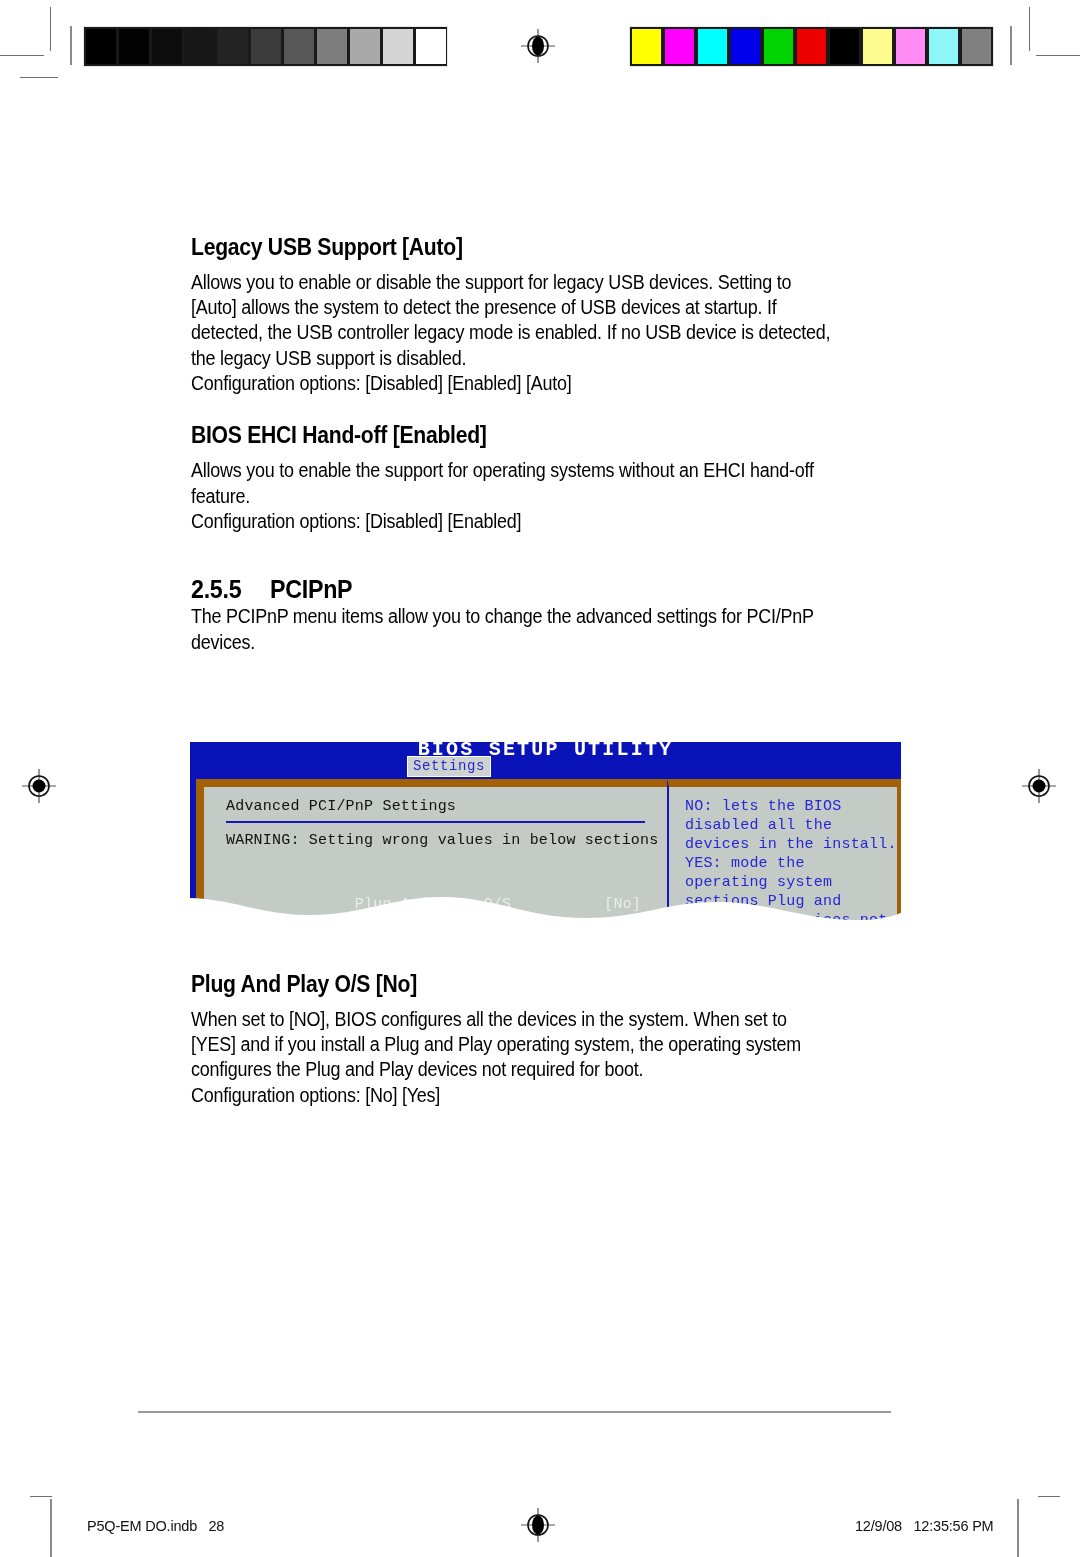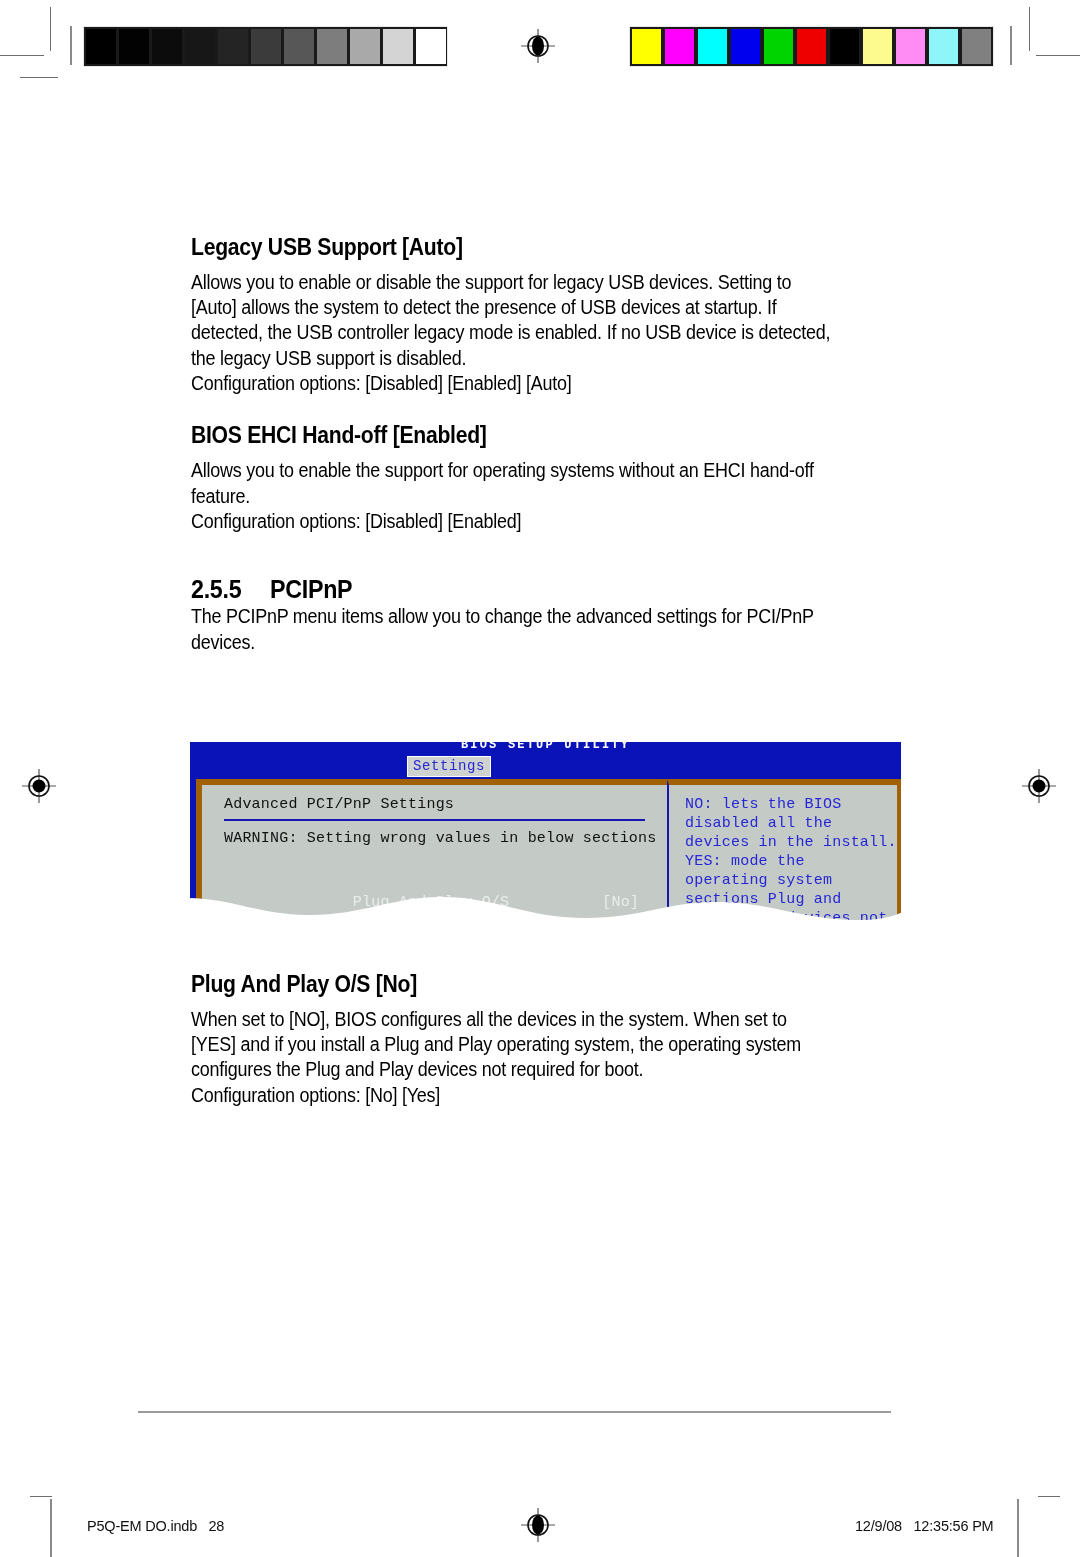--- a/index.html
+++ b/index.html
@@ -122,21 +122,21 @@
     box-sizing: border-box;
     border-left: 3px solid #0a13b8;
     border-right: 3px solid #0a13b8;
   }
   .bios-title {
     position: absolute;
     top: -4px;
     left: 0; right: 0;
     text-align: center;
     color: #ffffff;
-    font-size: 12px;
+    font-size: 20px;
     letter-spacing: 2.2px;
     font-weight: bold;
   }
   .bios-tabs {
     position: absolute;
     top: 14px;
     left: 214px;
     display: flex;
   }
   .bios-tab {
@@ -148,21 +148,21 @@
     border: 1px solid #ffffff;
   }
   .bios-body {
     position: absolute;
     top: 37px; left: 3px; right: 3px; bottom: 0;
     display: flex;
     gap: 0;
   }
   .bios-panel {
     background: #c4cbc7;
-    border: 6px solid #a16207;
+    border: 8px solid #a16207;
     box-sizing: border-box;
   }
   .bios-main {
     width: 471px;
     flex: none;
     padding: 10px 0 0 22px;
     border-right: none;
   }
   .bios-help {
     flex: 1;

